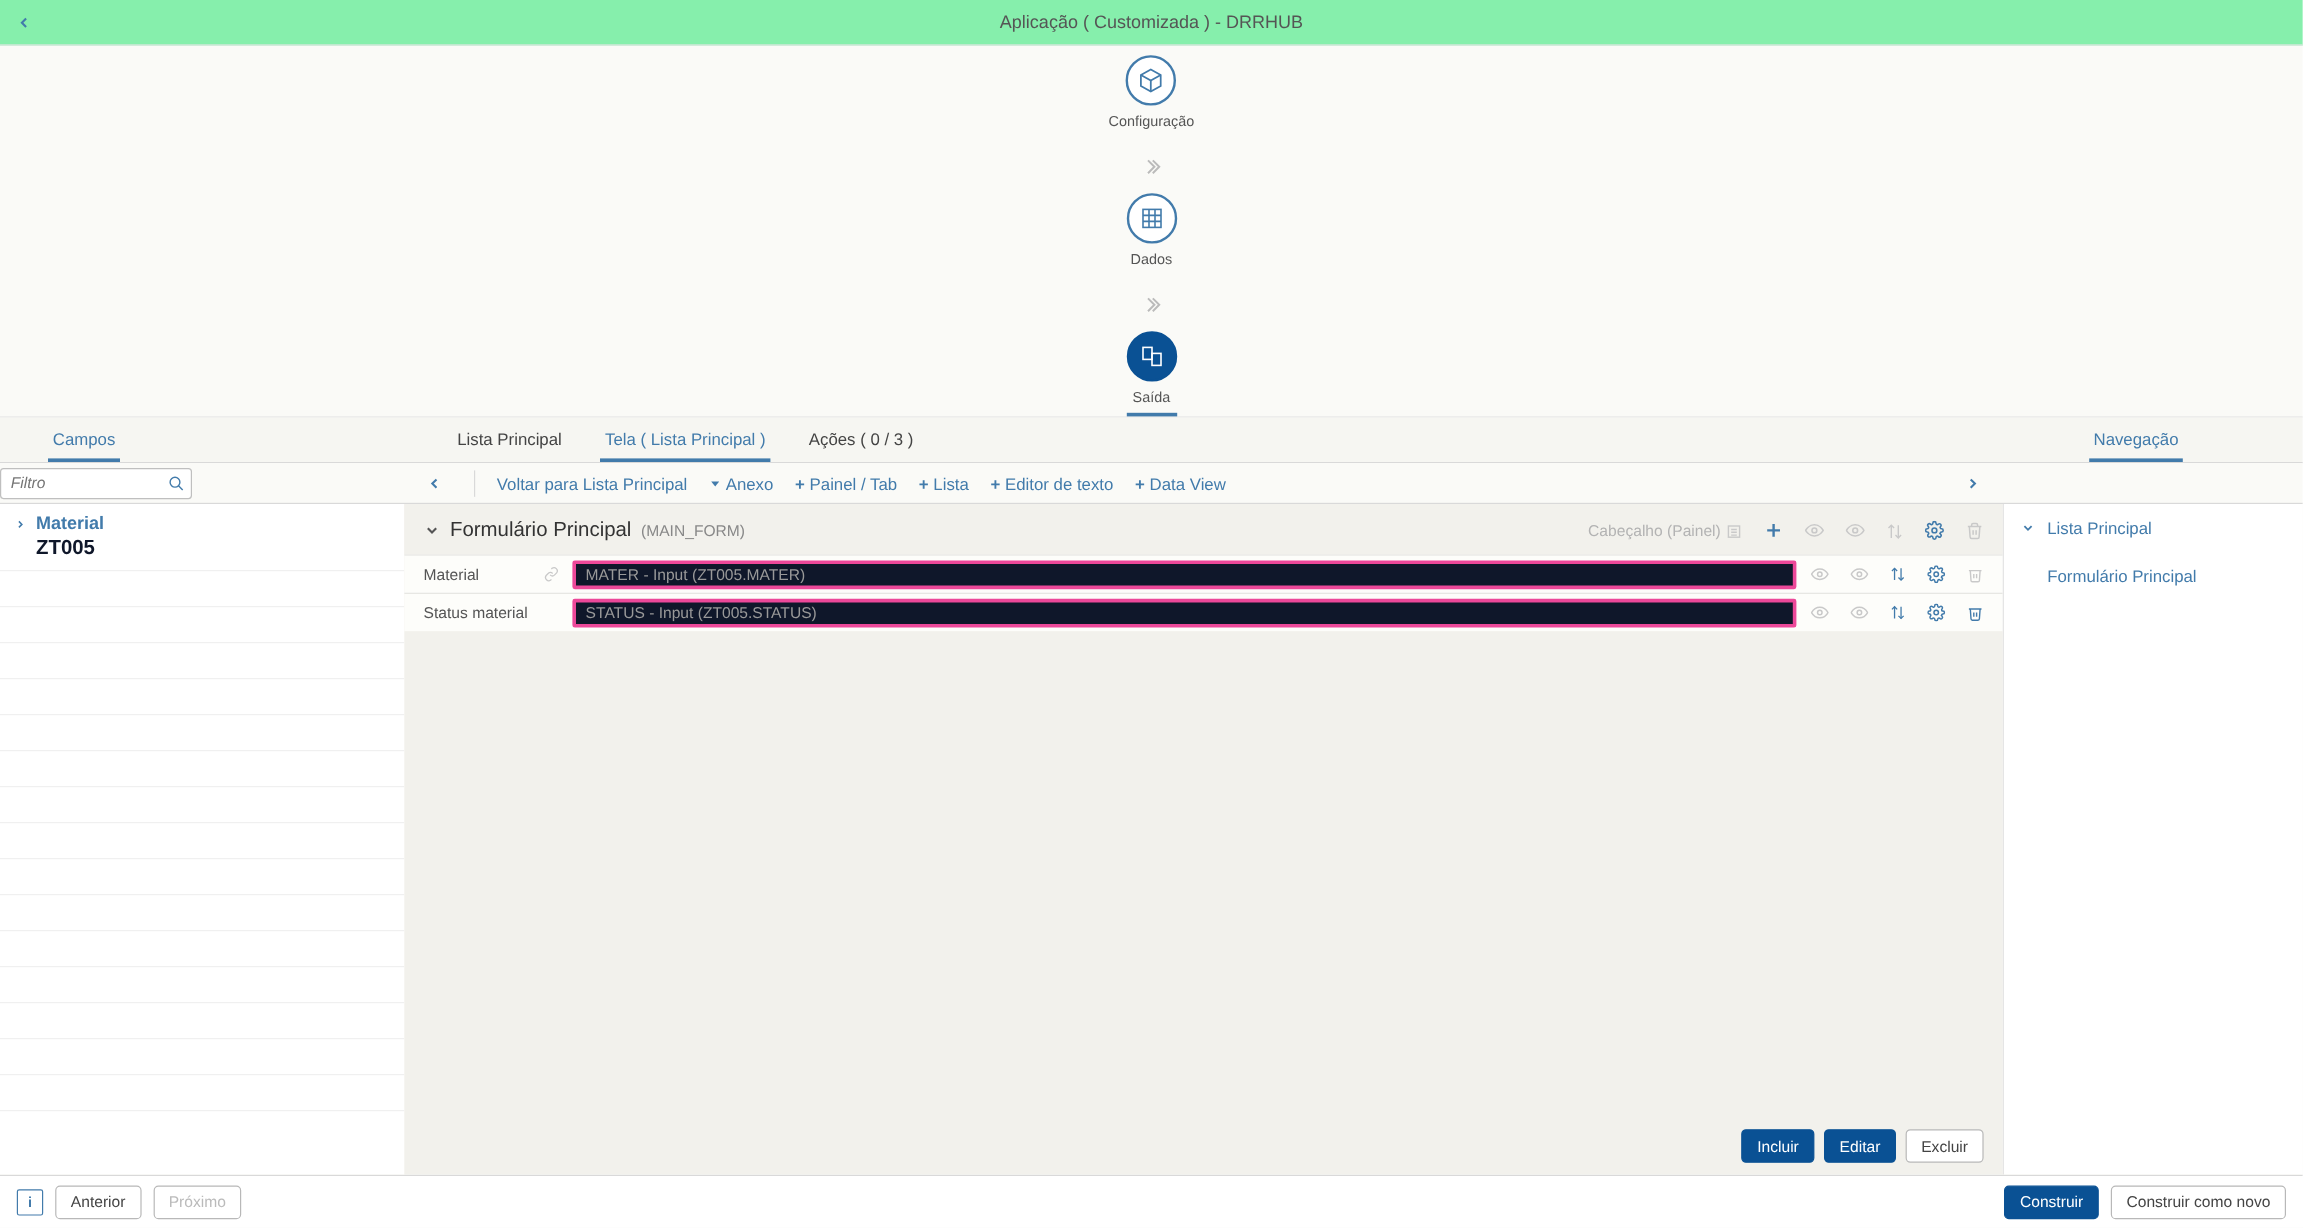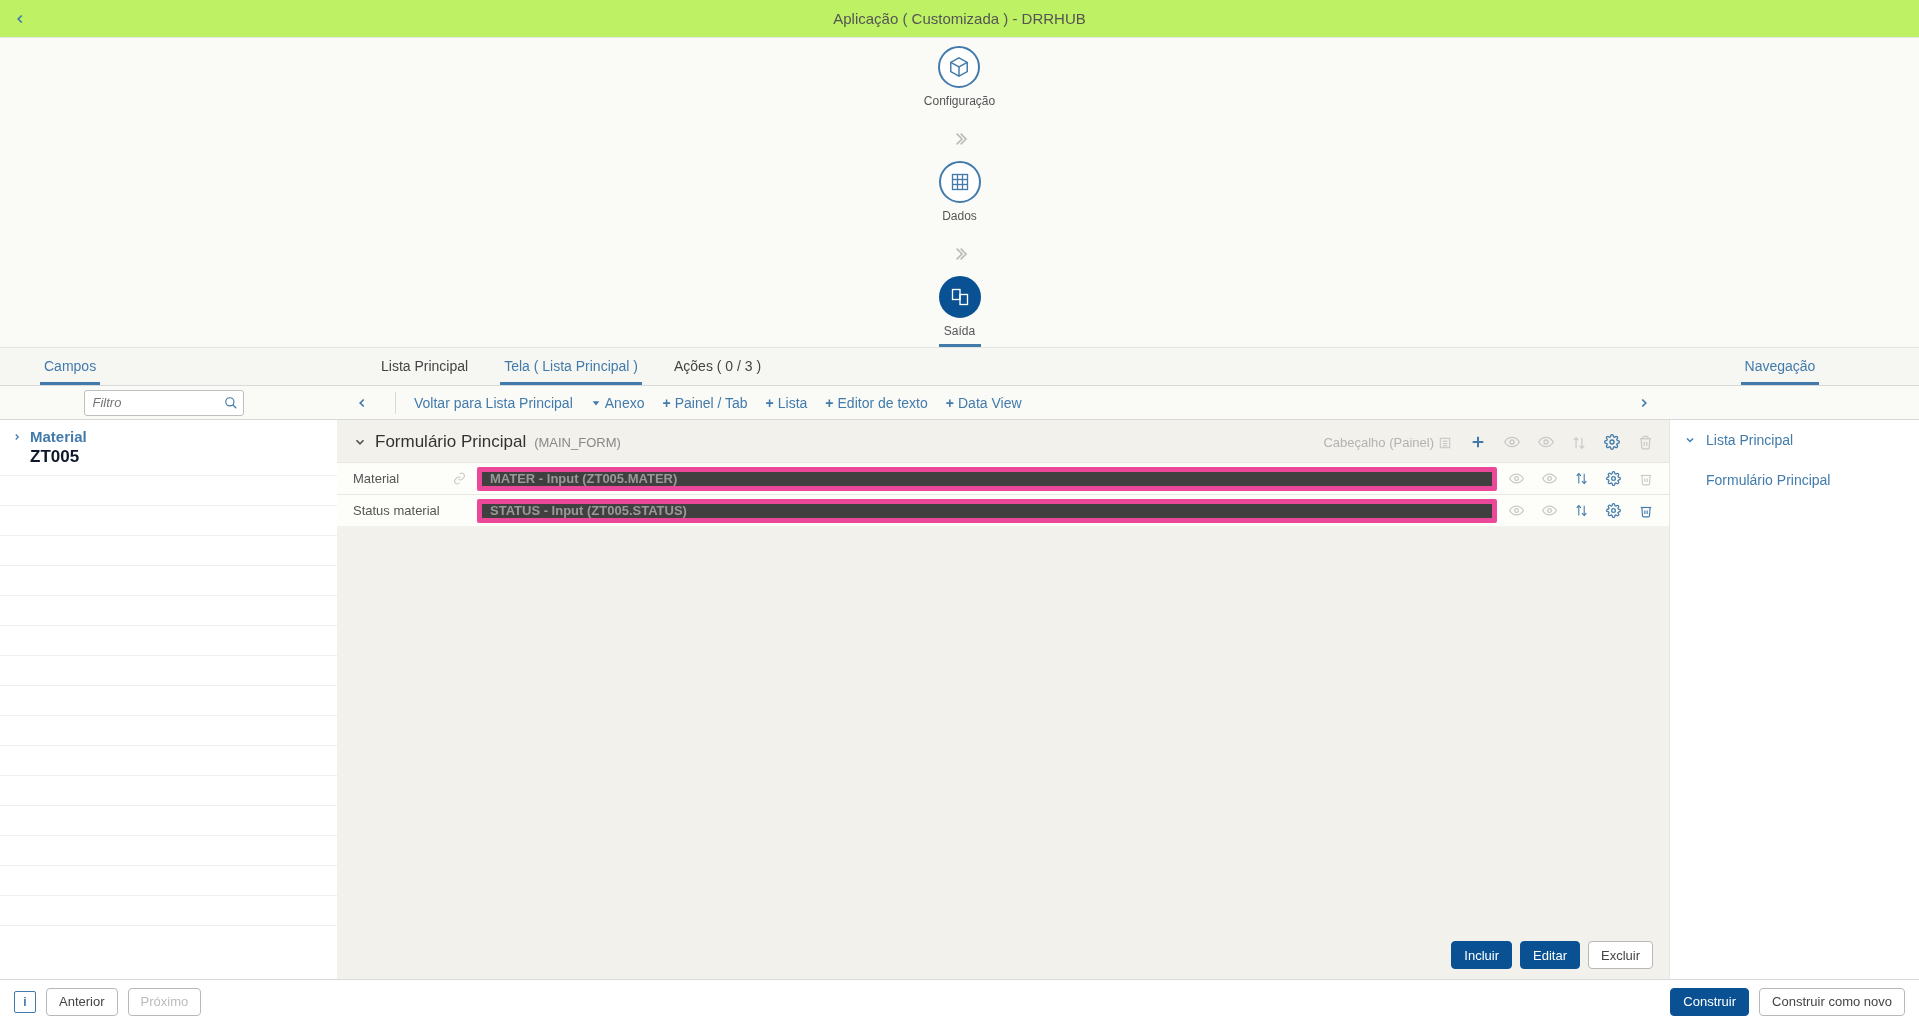--- a/index.html
+++ b/index.html
@@ -1,21 +1,21 @@
 <!DOCTYPE html>
 <html><head>
 <meta charset="utf-8">
 <style>
 * { box-sizing: border-box; margin: 0; padding: 0; }
 body { font-family: Arial, Helvetica, sans-serif; font-size: 14px; color: #333; background: #fff; }
 
 .app { display: flex; flex-direction: column; height: 100vh; }
 
 
-.top-header { display: flex; align-items: center; height: 38px; border-bottom: 1px solid #e5e5e5; position: relative; background: #bef264; }
+.top-header { display: flex; align-items: center; height: 38px; border-bottom: 1px solid #e5e5e5; position: relative; background: #86efac; }
 .back-btn { width: 40px; height: 38px; display: flex; align-items: center; justify-content: center; cursor: pointer; color: #427bab; }
 .top-title { position: absolute; left: 50%; transform: translateX(-50%); color: #555; font-size: 15px; }
 
 
 .step-nav { display: flex; align-items: center; gap: 14px; padding: 8px 40px 0 40px; background: #fafaf7; border-bottom: 1px solid #e5e5e5; flex-direction: column; }
 .step { display: flex; flex-direction: column; align-items: center; cursor: pointer; padding-bottom: 6px; border-bottom: 3px solid transparent; }
 .step.active { border-bottom-color: #427bab; }
 .step-circle { width: 42px; height: 42px; border-radius: 50%; border: 2px solid #427bab; display: flex; align-items: center; justify-content: center; color: #427bab; background: #fff; }
 .step.active .step-circle { background: #0a5194; border-color: #0a5194; color: #fff; }
 .step-label { margin-top: 6px; font-size: 12px; color: #555; }
@@ -24,21 +24,21 @@
 
 .tabs-row { display: flex; align-items: flex-start; background: #f6f6f2; border-bottom: 1px solid #d9d9d9; }
 .left-tabs { width: 337px; display: flex; padding-left: 40px; }
 .center-tabs { display: flex; flex: 1; padding-left: 40px; }
 .right-tabs { width: 250px; display: flex; justify-content: center; }
 .tab { padding: 10px 4px 8px 4px; margin-right: 28px; color: #444; cursor: pointer; border-bottom: 3px solid transparent; font-size: 14px; }
 .tab.active { color: #427bab; border-bottom-color: #427bab; }
 
 
 .toolbar-row { display: flex; align-items: stretch; background: #fafaf7; border-bottom: 1px solid #d9d9d9; height: 34px; }
-.toolbar-left { width: 337px; display: flex; align-items: center; justify-content: center; padding-right: 10px; }
+.toolbar-left { width: 337px; display: flex; align-items: center; justify-content: flex-start; padding-right: 10px; }
 .filter-wrap { position: relative; width: 160px; }
 .filter-input { width: 100%; height: 26px; border: 1px solid #bfbfbf; border-radius: 3px; padding: 0 26px 0 8px; font-style: italic; color: #888; font-size: 13px; }
 .filter-search { position: absolute; right: 6px; top: 50%; transform: translateY(-50%); color: #427bab; font-size: 14px; pointer-events: none; }
 .toolbar-center { flex: 1; display: flex; align-items: center; gap: 18px; padding: 0 10px; }
 .tool-chevron { color: #427bab; padding: 0 8px; cursor: pointer; font-size: 15px; }
 .tool-sep { width: 1px; height: 22px; background: #d9d9d9; }
 .tool-link { color: #427bab; cursor: pointer; font-size: 14px; display: flex; align-items: center; gap: 4px; }
 .tool-plus { color: #427bab; font-weight: bold; }
 .toolbar-right { width: 250px; }
 
@@ -63,21 +63,21 @@
 .form-code { color: #888; font-size: 13px; }
 .form-header-actions { display: flex; align-items: flex-end; gap: 18px; }
 .hdr-label { color: #b3b3b3; font-size: 13px; display: flex; align-items: center; gap: 4px; }
 .hdr-icon { color: #427bab; cursor: pointer; font-size: 16px; }
 .hdr-icon.dim { color: #c9c9c9; }
 
 .field-row { display: flex; align-items: center; background: #fdfdfa; border-top: 1px solid #e7e7e3; padding: 0 16px; height: 32px; }
 .field-row:last-of-type { border-bottom: 1px solid #e7e7e3; }
 .field-label { width: 100px; color: #555; font-size: 13px; }
 .field-link-icon { width: 24px; color: #c9c9c9; font-size: 13px; }
-.field-input { flex: 1; height: 24px; border: 5px solid #ec4899; border-radius: 2px; padding: 0 8px; color: #999; font-size: 13px; background: #404040; margin-right: 12px; font-weight: bold; }
+.field-input { flex: 1; height: 24px; border: 3px solid #ec4899; border-radius: 2px; padding: 0 8px; color: #999; font-size: 13px; background: #0f172a; margin-right: 12px; }
 .field-actions { display: flex; align-items: center; gap: 18px; }
 .field-icon { color: #427bab; cursor: pointer; font-size: 14px; }
 .field-icon.dim { color: #c9c9c9; }
 
 .center-bottom { margin-top: auto; display: flex; justify-content: flex-end; gap: 8px; padding: 10px 16px; }
 .btn { height: 28px; padding: 0 12px; border-radius: 4px; font-size: 13px; cursor: pointer; border: 1px solid #b8b8b8; background: #fff; color: #444; }
 .btn.primary { background: #0a5194; color: #fff; border-color: #0a5194; }
 
 
 .sidebar-right { width: 250px; background: #fff; border-left: 1px solid #e5e5e5; }

